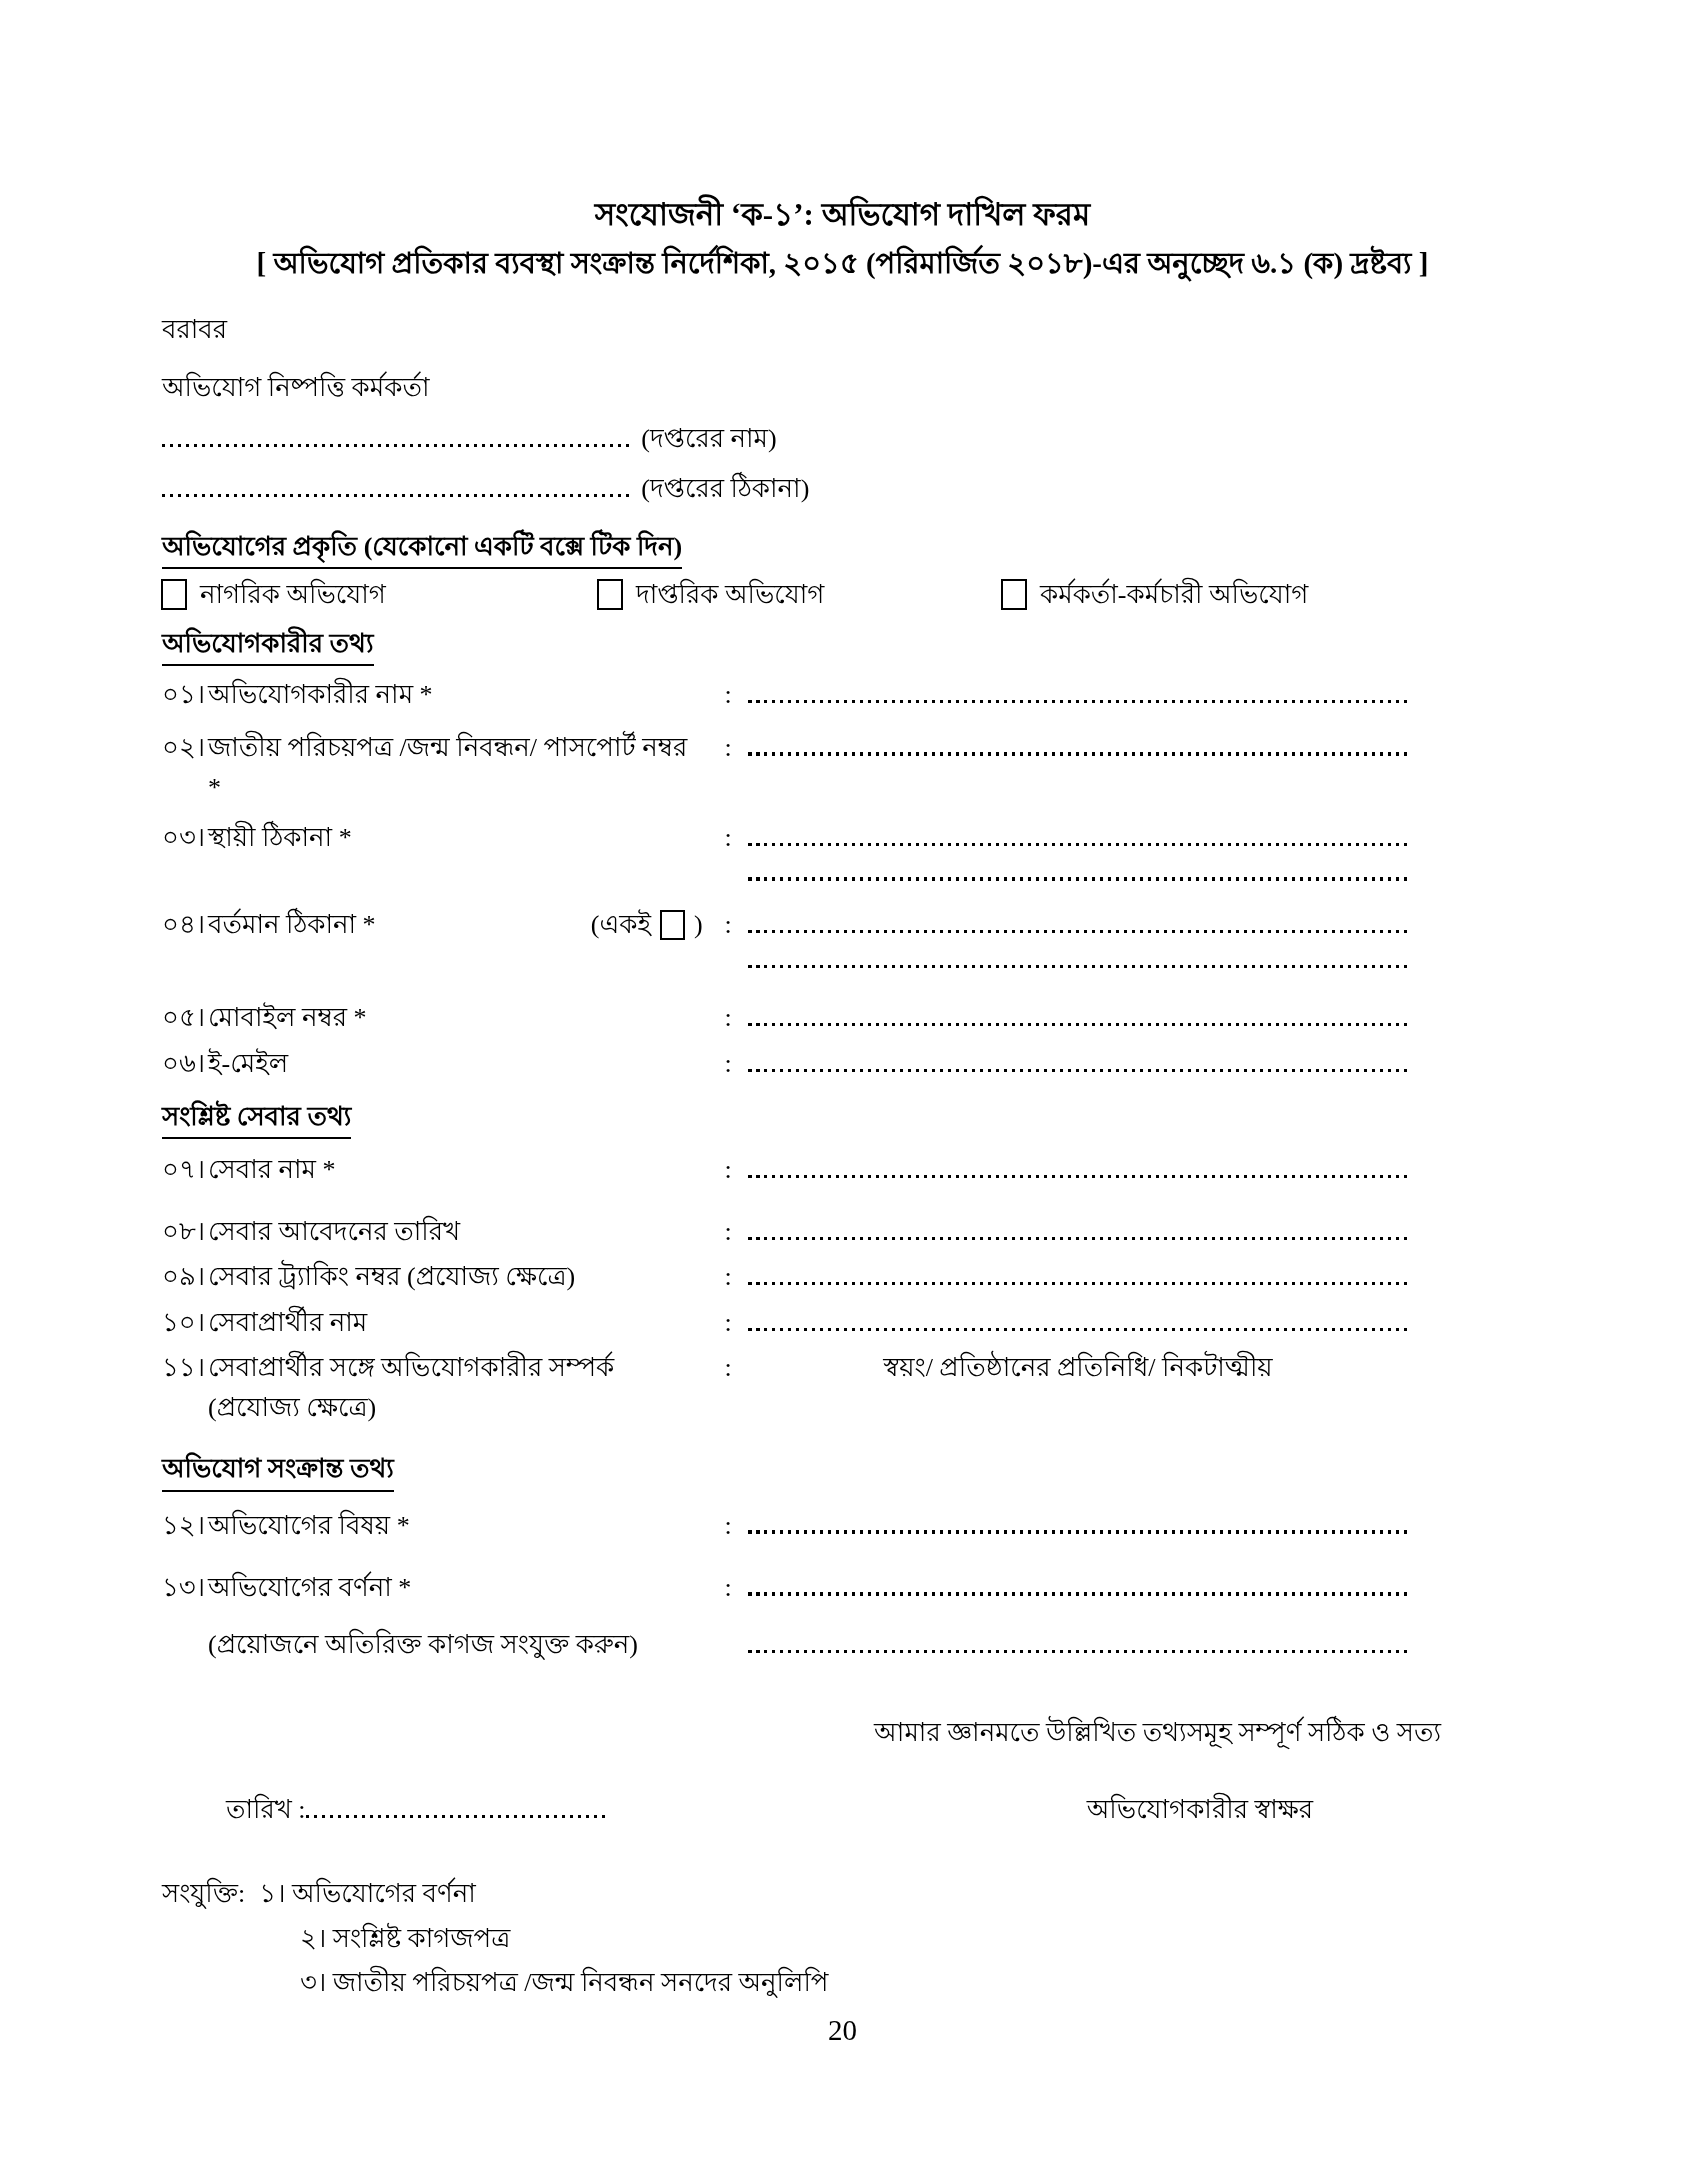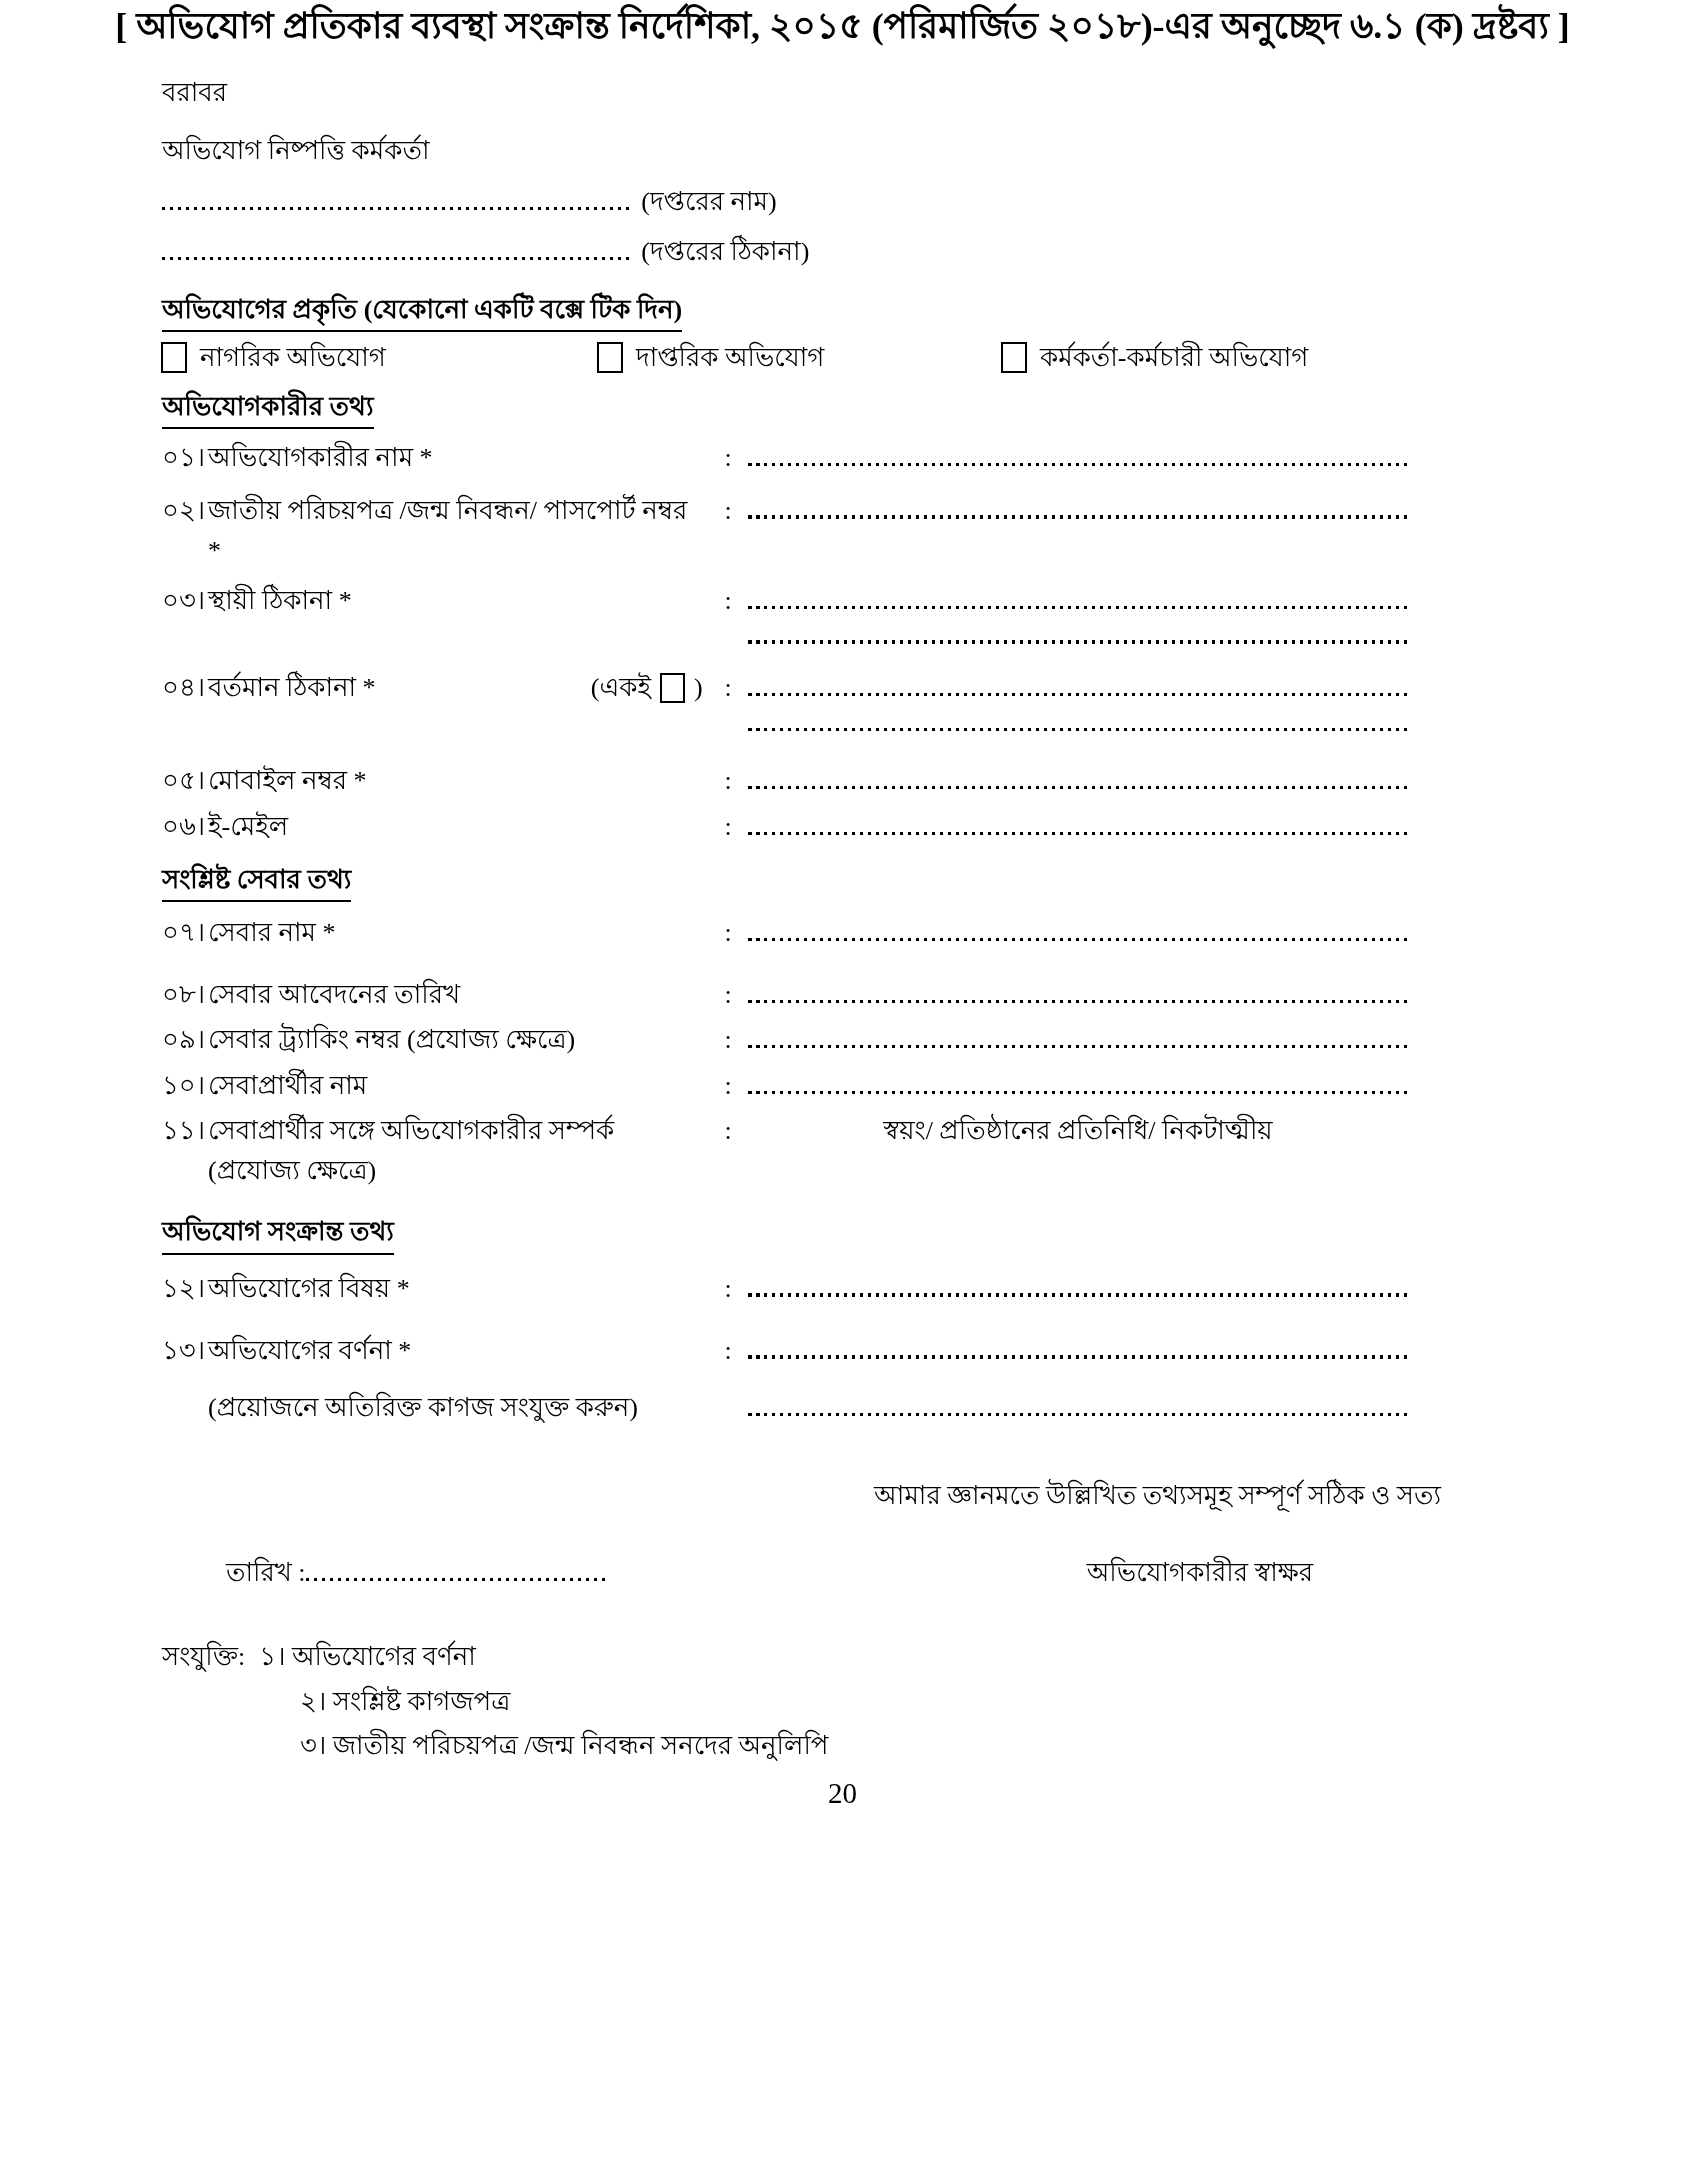--- a/index.html
+++ b/index.html
@@ -3,21 +3,21 @@
 <meta charset="utf-8">
 <style>
   html,body{margin:0;padding:0;background:#ffffff;}
   .page{
     width:1685px;height:2181px;background:#ffffff;color:#000;
     font-family:"Liberation Serif","DejaVu Serif",serif;
     font-size:26px;line-height:40px;overflow:hidden;position:relative;
   }
   .center{text-align:center;}
   .title{padding-top:193px;font-size:31px;font-weight:bold;line-height:44px;}
-  .subtitle{margin-top:5.3px;font-size:36px;font-weight:bold;line-height:42px;}
+  .subtitle{margin-top:5.3px;font-size:29px;font-weight:bold;line-height:42px;}
 
   .lm{margin-left:162px;}
   .addr-sal{margin-top:26px;}
   .addr-off{margin-top:17.6px;}
   .addr-line{display:flex;align-items:flex-start;margin-top:11.4px;}
   .addr-line.second{margin-top:9.7px;}
   .addr-dots{width:467px;flex:none;}
   .hint{margin-left:12.3px;}
 
   .dotline{display:block;height:3.5px;margin-top:24.6px;
@@ -63,20 +63,21 @@
   .attach{margin-left:162px;margin-top:44px;}
   .attach-head{display:flex;gap:14px;}
   .attach-item{margin-left:138px;margin-top:4.4px;}
   .pageno{text-align:center;margin-top:7px;font-size:29px;}
 </style>
 </head>
 <body>
 
 <div class="page">
 
+  <div class="center title">সংযোজনী ‘ক-১’: অভিযোগ দাখিল ফরম</div>
   <div class="center subtitle">[ অভিযোগ প্রতিকার ব্যবস্থা সংক্রান্ত নির্দেশিকা, ২০১৫ (পরিমার্জিত ২০১৮)-এর অনুচ্ছেদ ৬.১ (ক) দ্রষ্টব্য ]</div>
 
   <div class="lm addr-sal">বরাবর</div>
   <div class="lm addr-off">অভিযোগ নিষ্পত্তি কর্মকর্তা</div>
 
   <div class="lm addr-line">
     <span class="addr-dots">
         <span class="dotline"></span>
       </span>
     <span class="hint">(দপ্তরের নাম)</span>

